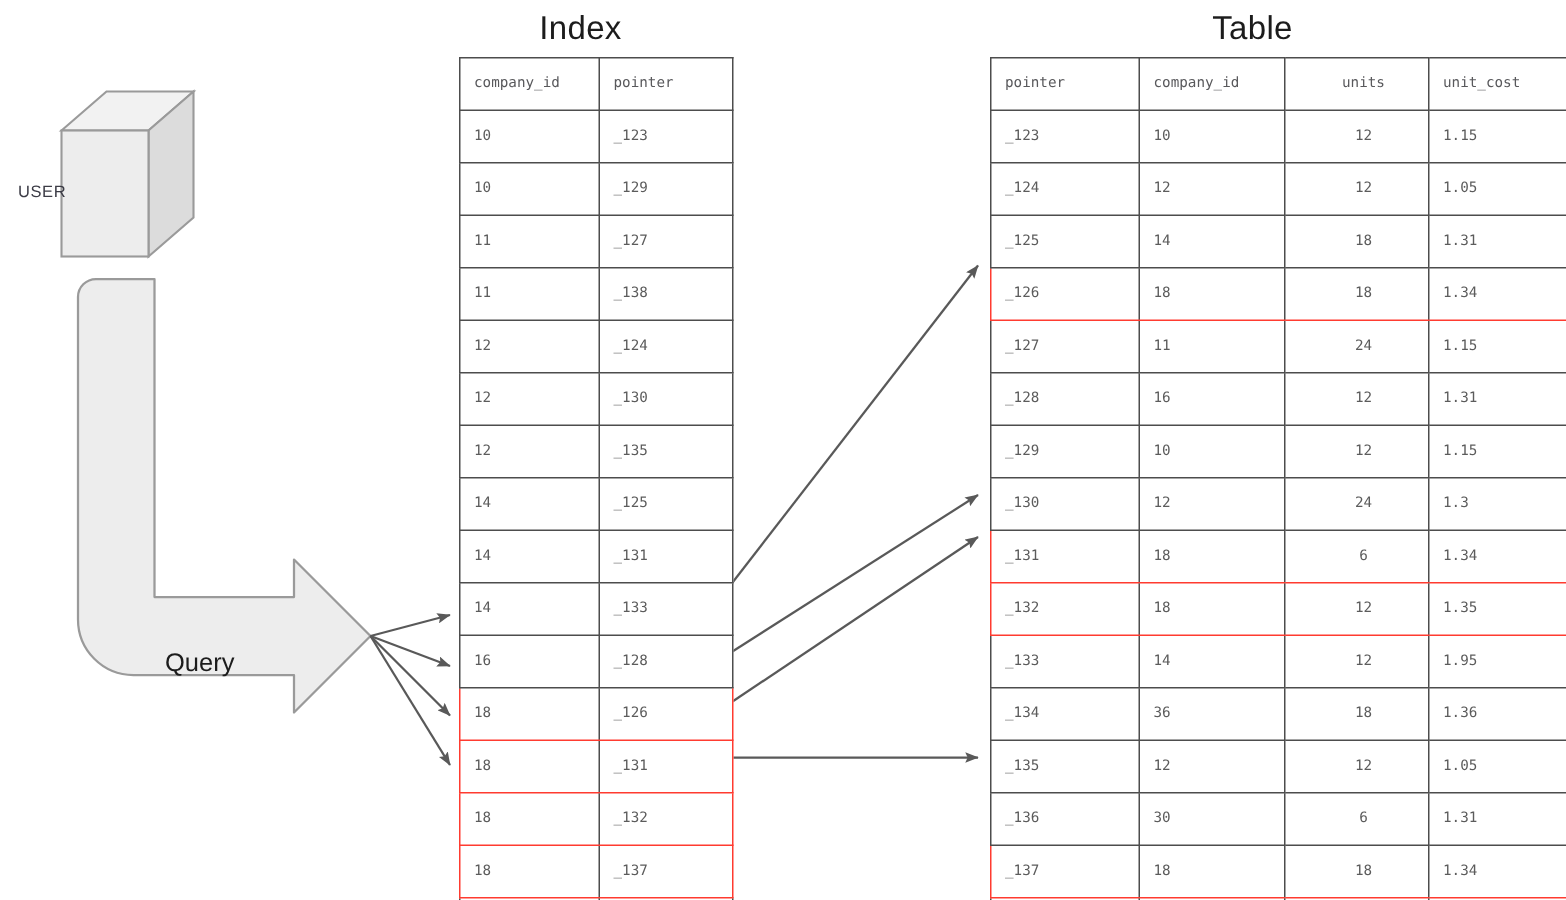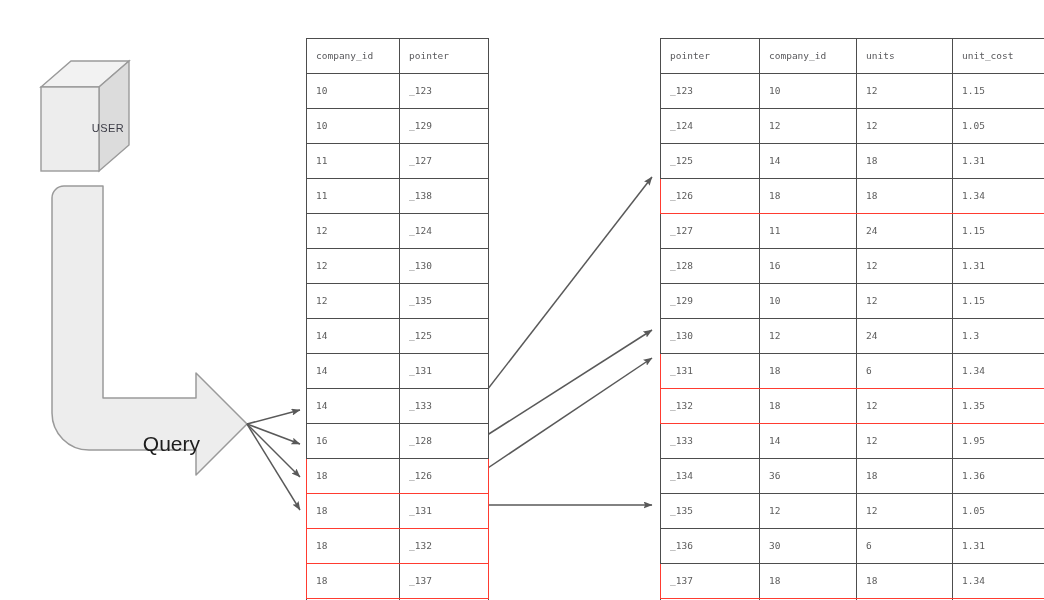--- a/index.html
+++ b/index.html
@@ -70,51 +70,51 @@
 
   
   #index-table { left: 306px; top: 38px; width: 162px; }
   #index-table td.c0 { width: 83px; }
   #index-table td.c1 { width: 79px; }
 
   
   #main-table { left: 660px; top: 38px; width: 350px; }
   #main-table td.c0 { width: 89px; }
   #main-table td.c1 { width: 87px; }
-  #main-table td.c2 { width: 86px; }
+  #main-table td.c2 { width: 86px; text-align: center; }
   #main-table td.c3 { width: 88px; }
 
   
   #overlay {
     position: absolute;
     left: 0; top: 0;
     width: 1044px;
     height: 600px;
     pointer-events: none;
   }
 
   .cube-label {
     position: absolute;
-    left: 28px;
+    left: 12px;
     top: 122px;
     width: 96px;
-    text-align: right;
+    text-align: left;
     font-family: "Liberation Sans", sans-serif;
     font-size: 11px;
     color: #3c3c46;
     letter-spacing: 0.4px;
   }
   .query-label {
     position: absolute;
     left: 110px;
     top: 432px;
     width: 90px;
-    text-align: right;
+    text-align: left;
     font-family: "Liberation Sans", sans-serif;
-    font-size: 21px;
+    font-size: 17px;
     color: #1c1c1c;
   }
 </style>
 </head>
 <body>
 
 <div id="canvas">
 
   <svg id="overlay" viewBox="0 0 1044 600" width="1044" height="600">
     <defs>
@@ -156,20 +156,21 @@
       <line x1="470" y1="446" x2="652" y2="330" marker-end="url(#ah)"></line>
       <line x1="470" y1="480" x2="652" y2="358" marker-end="url(#ah)"></line>
       <line x1="470" y1="505" x2="652" y2="505" marker-end="url(#ah)"></line>
     </g>
   </svg>
 
   <div class="cube-label">USER</div>
 
   <div class="query-label">Query</div>
 
+  <div class="diagram-title" id="index-title">Index</div>
 
   <table class="grid-table" id="index-table">
     <tbody>
         <tr class="header-row">
           <td class="c0">company_id</td>
           <td class="c1">pointer</td>
         </tr>
         <tr class="">
           <td class="c0">10</td>
           <td class="c1">_123</td>
@@ -230,20 +231,21 @@
           <td class="c0">18</td>
           <td class="c1">_137</td>
         </tr>
         <tr class="">
           <td class="c0">20</td>
           <td class="c1">_136</td>
         </tr>
       </tbody>
   </table>
 
+  <div class="diagram-title" id="table-title">Table</div>
 
   <table class="grid-table" id="main-table">
     <tbody>
         <tr class="header-row">
           <td class="c0">pointer</td>
           <td class="c1">company_id</td>
           <td class="c2">units</td>
           <td class="c3">unit_cost</td>
         </tr>
         <tr class="">

